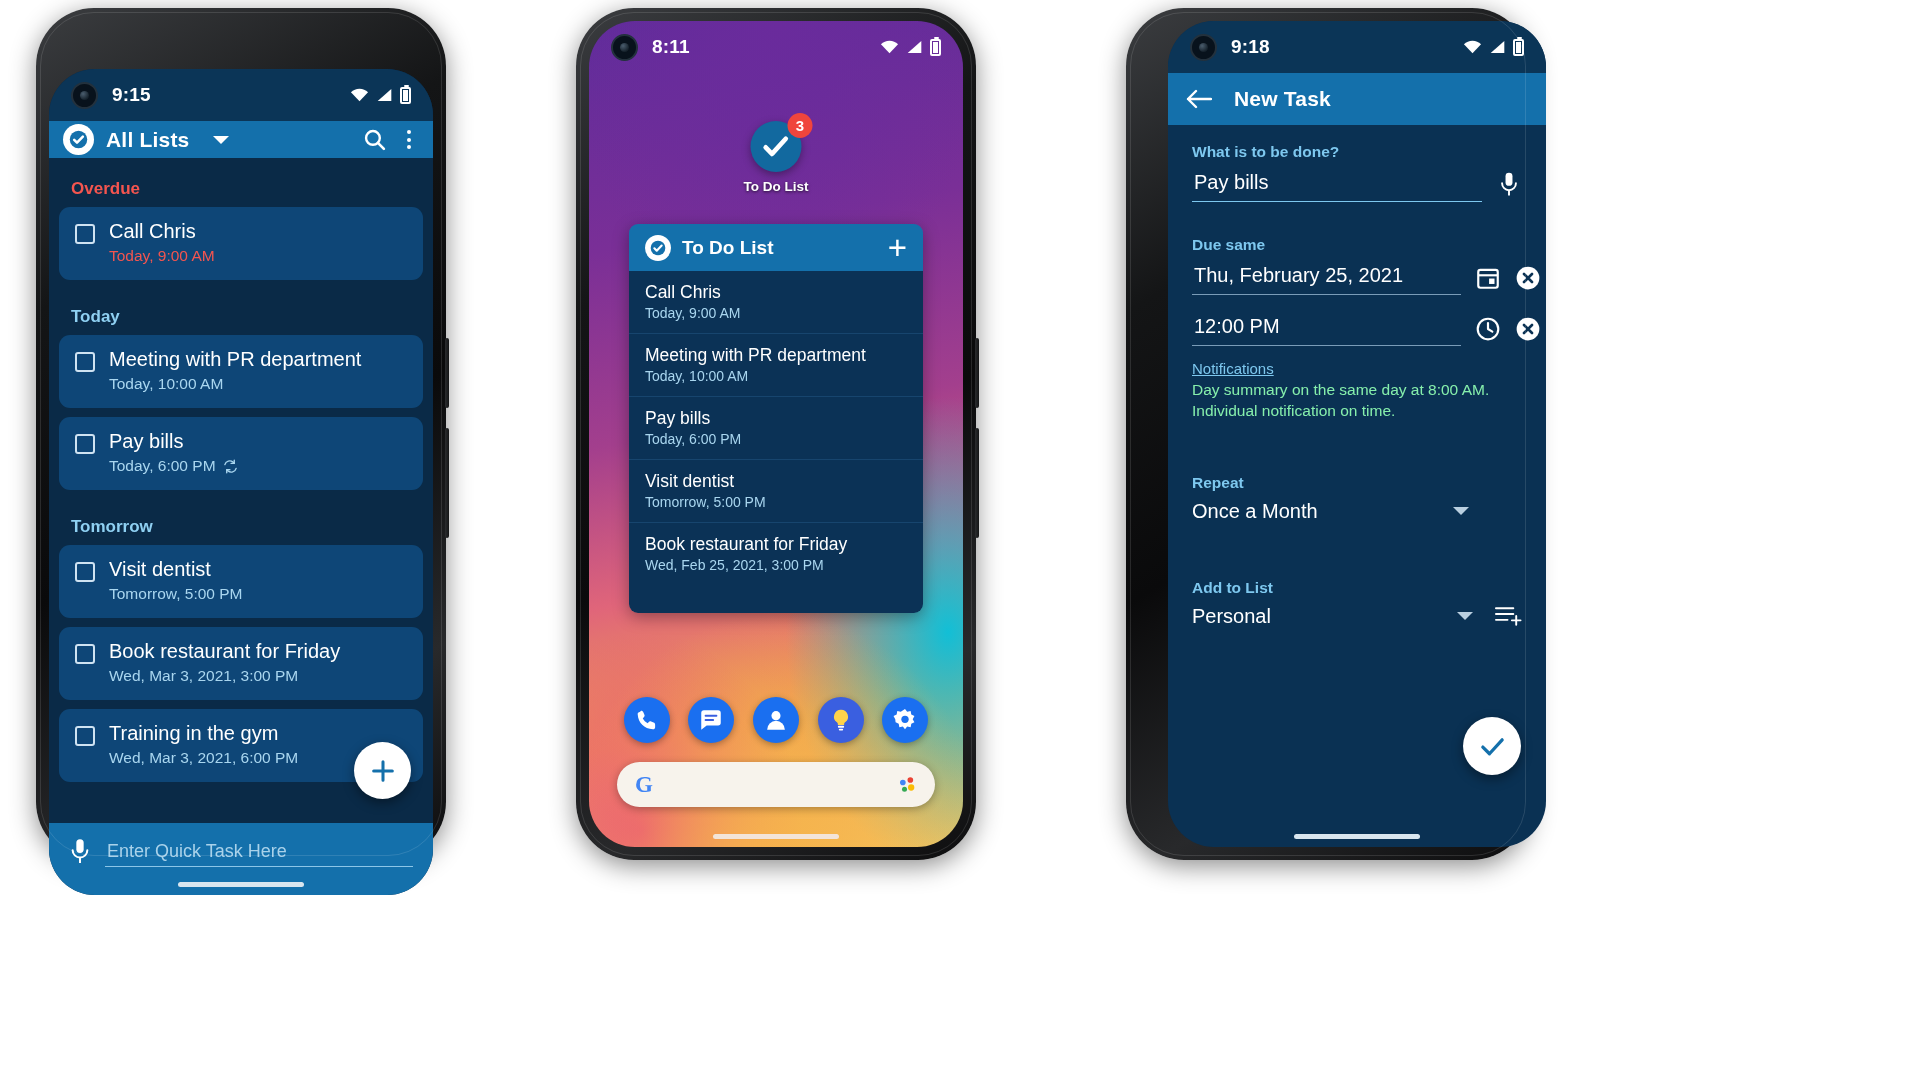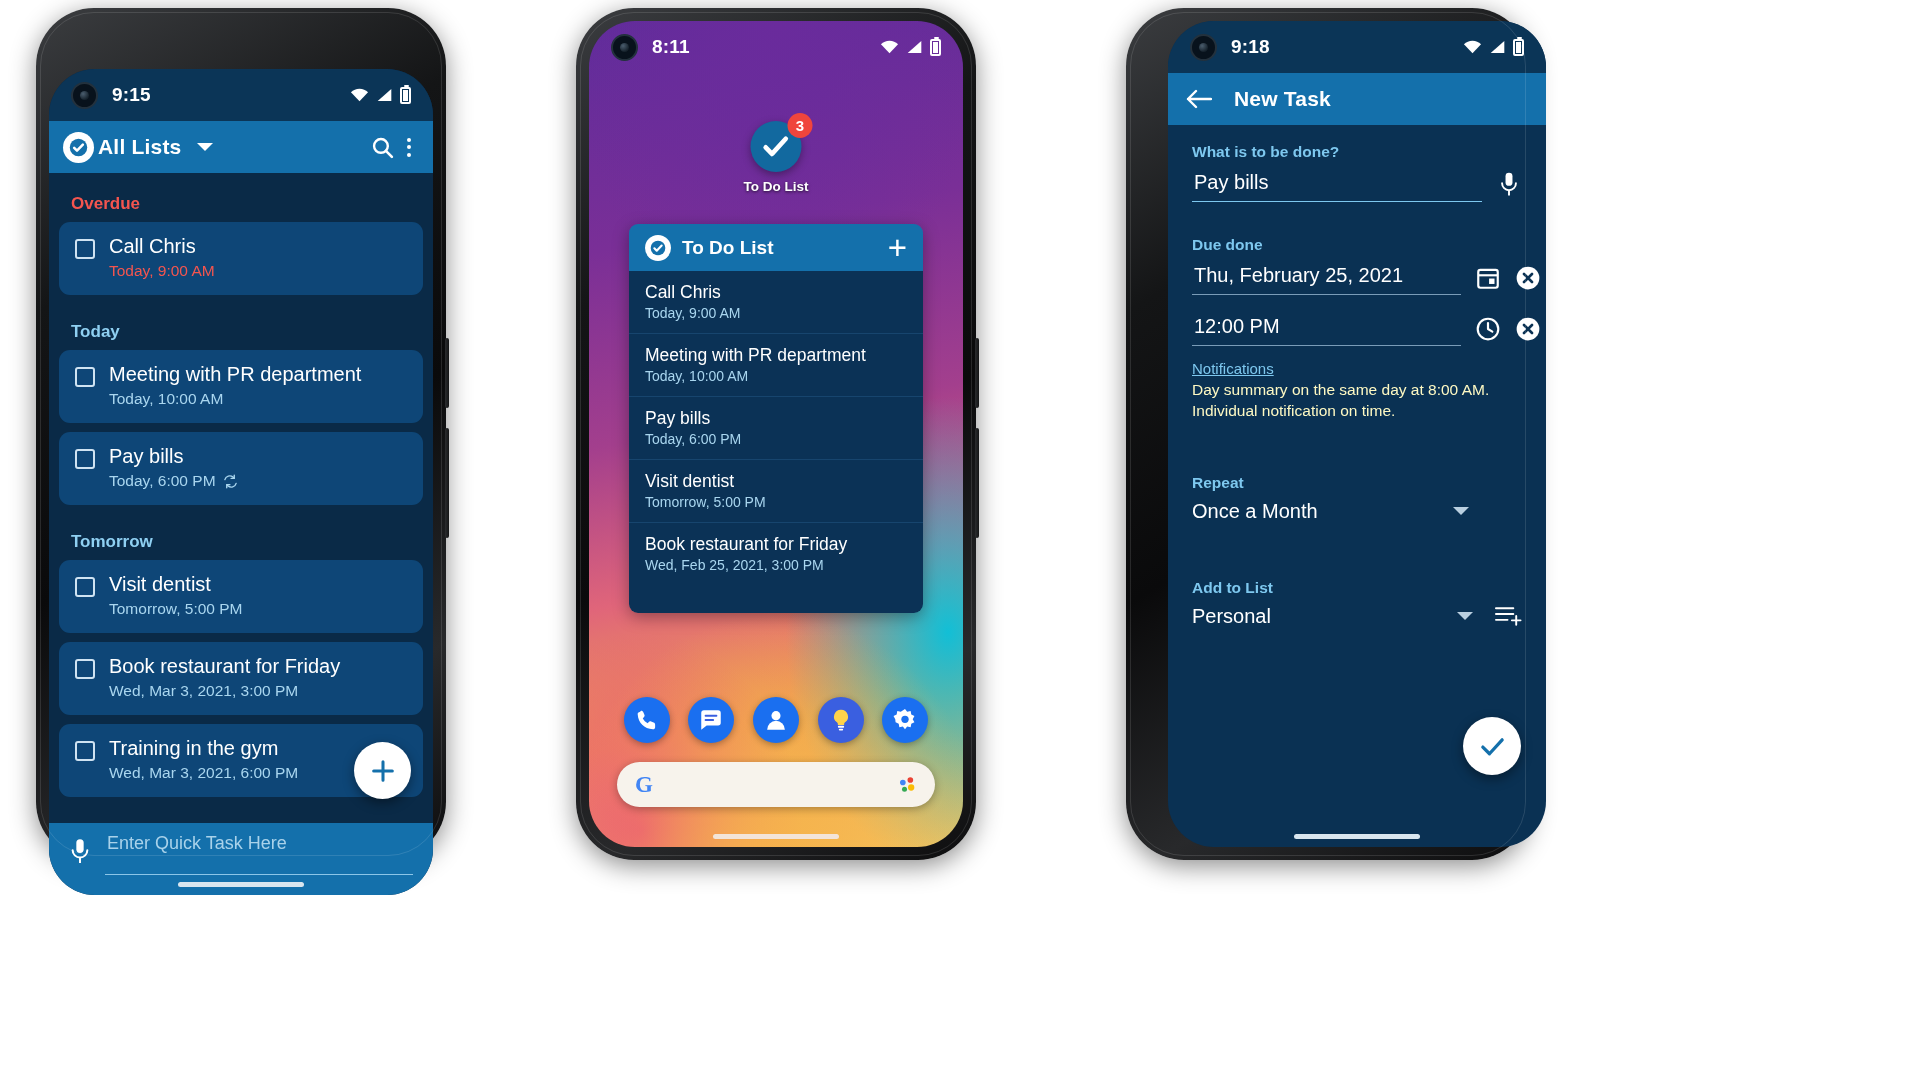--- a/index.html
+++ b/index.html
@@ -51,22 +51,22 @@
   .ic-bat{ width:11px;height:17px;border:2px solid #fff;border-radius:2px;position:relative;}
   .ic-bat::before{content:"";position:absolute;top:-4px;left:2px;width:5px;height:2px;background:#fff;border-radius:1px;}
   .ic-bat i{position:absolute;inset:1px;background:#fff;display:block;}
 
   
   #p1 { left:36px; top:8px; width:410px; height:852px; }
   #p1 .screen{ background:#0a2a47; display:flex; flex-direction:column;margin-top:48px; }
   #p1 .statusbar{ background:#0b3557; }
 
   .appbar{
-    background:#1470ab; height:52px; display:flex; align-items:center;
-    padding:0 14px; gap:4px; color:#fff; flex:0 0 auto;
+    background:#1470ab; height:37px; display:flex; align-items:center;
+    padding:0 14px; gap:12px; color:#fff; flex:0 0 auto;
   }
   .app-logo{
     width:31px;height:31px;border-radius:50%;background:#fff;
     display:flex;align-items:center;justify-content:center;flex:0 0 auto;
   }
   .app-logo svg{ width:19px;height:19px; }
   .appbar-title{ font-size:21px; font-weight:700; letter-spacing:.2px; }
   .caret{ width:0;height:0;border-left:8px solid transparent;border-right:8px solid transparent;
           border-top:8px solid #fff; margin-left:12px; }
   .appbar-spacer{ flex:1; }
@@ -96,21 +96,21 @@
   }
   .fab svg{ width:28px;height:28px; }
 
   .quickbar{
     position:absolute; left:0; right:0; bottom:0; height:72px;
     background:#1470ab; display:flex; align-items:center; gap:14px; padding:0 20px 14px;
   }
   .ic-mic{ width:22px;height:28px; }
   .quick-input{
     flex:1; border:none; background:transparent; border-bottom:1.5px solid #8cc6e8;
-    color:#ffffff; font-size:18px; font-family:inherit; padding:4px 2px 20px; outline:none;
+    color:#ffffff; font-size:18px; font-family:inherit; padding:4px 2px 4px; outline:none;
   }
   .quick-input::placeholder{ color:#a9d2ea; }
   .navpill{
     position:absolute; left:50%; transform:translateX(-50%); bottom:8px;
     width:126px;height:5px;border-radius:3px;background:#d9e6ef;
   }
 
   
   #p2 { left:576px; top:8px; width:400px; height:852px; }
   #p2 .screen{
@@ -190,21 +190,21 @@
   .finput{
     flex:1; border:none; background:transparent; color:#fff; font-size:20px;
     font-family:inherit; padding:2px 2px 7px; border-bottom:1.5px solid #7ec8ef; outline:none;
   }
   .finput.thin{ border-bottom-color:#7a9cb8; }
   .f-ic{ width:26px;height:26px;flex:0 0 auto;margin-bottom:4px; }
   .f-ic.clear{ width:26px;height:26px; }
   .gap-lg{ height:34px; }
   .gap-sm{ height:18px; }
   .notif-link{ color:#7ec8ef; font-size:15px; text-decoration:underline; }
-  .notif-text{ color:#fef9c3; font-size:15.5px; line-height:1.35; margin-top:3px; }
+  .notif-text{ color:#86efac; font-size:15.5px; line-height:1.35; margin-top:3px; }
   .select-row{ display:flex; align-items:center; }
   .select-val{ color:#fff; font-size:20px;text-align:center; }
   .dd-caret{ margin-left:auto; width:0;height:0;border-left:8px solid transparent;border-right:8px solid transparent;border-top:8px solid #b9cfe0; }
   .list-ic{ width:27px;height:22px;margin-left:22px;flex:0 0 auto; }
   .fab-done{
     position:absolute; right:25px; bottom:72px; width:58px;height:58px;border-radius:50%;
     background:#fff; display:flex;align-items:center;justify-content:center;
     box-shadow:0 4px 12px rgba(0,0,0,.4);
   }
   .fab-done svg{ width:29px;height:29px; }
@@ -489,21 +489,21 @@
           <input class="finput" value="Pay bills" style="">
           <svg class="f-ic" viewBox="0 0 24 30">
             <rect x="8" y="1" width="8" height="15" rx="4" fill="#fff"></rect>
             <path d="M4 13a8 8 0 0 0 16 0" fill="none" stroke="#fff" stroke-width="2.2" stroke-linecap="round"></path>
             <line x1="12" y1="21" x2="12" y2="27" stroke="#fff" stroke-width="2.2"></line>
           </svg>
         </div>
 
         <div class="gap-lg"></div>
 
-        <div class="flabel">Due done</div>
+        <div class="flabel">Due same</div>
         <div class="frow">
           <input class="finput thin" value="Thu, February 25, 2021" style="">
           <svg class="f-ic" viewBox="0 0 24 24">
             <rect x="3" y="4.5" width="18" height="16.5" rx="2" fill="none" stroke="#fff" stroke-width="2"></rect>
             <path d="M3 9.5h18" stroke="#fff" stroke-width="2"></path>
             <rect x="13" y="12.5" width="5" height="5" fill="#fff"></rect>
           </svg>
           <svg class="f-ic clear" viewBox="0 0 24 24">
             <circle cx="12" cy="12" r="10.5" fill="#fff"></circle>
             <path d="M8.3 8.3l7.4 7.4M15.7 8.3l-7.4 7.4" stroke="#0a3153" stroke-width="2.4" stroke-linecap="round"></path>

